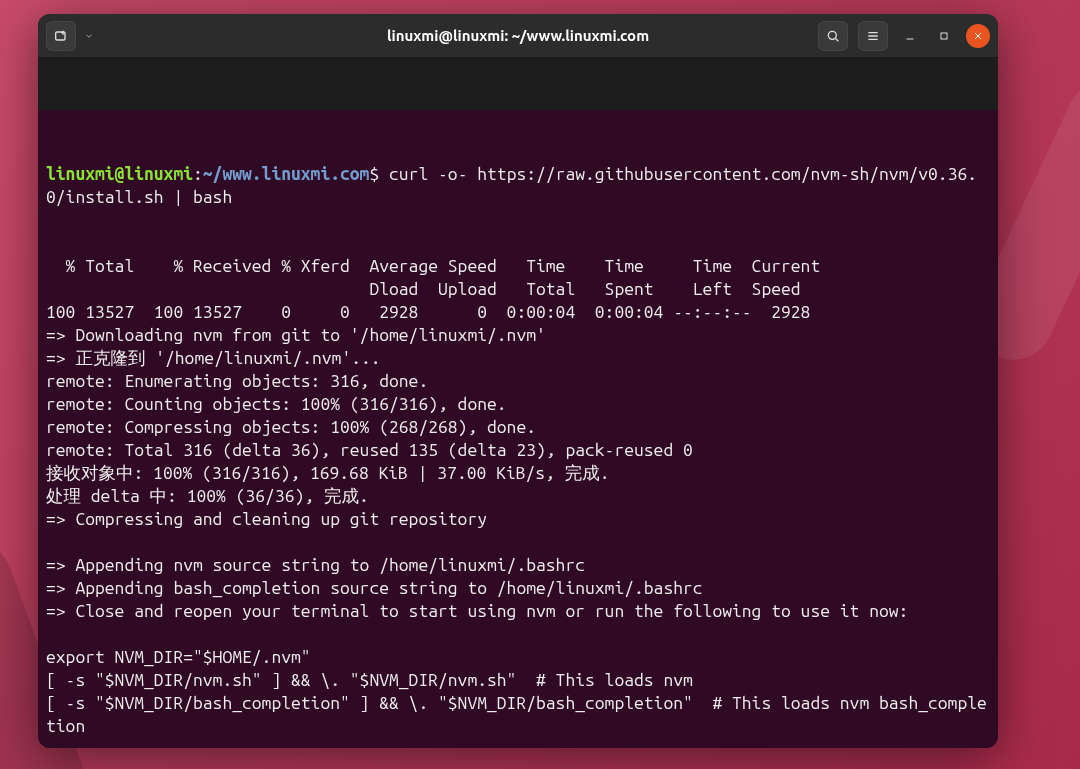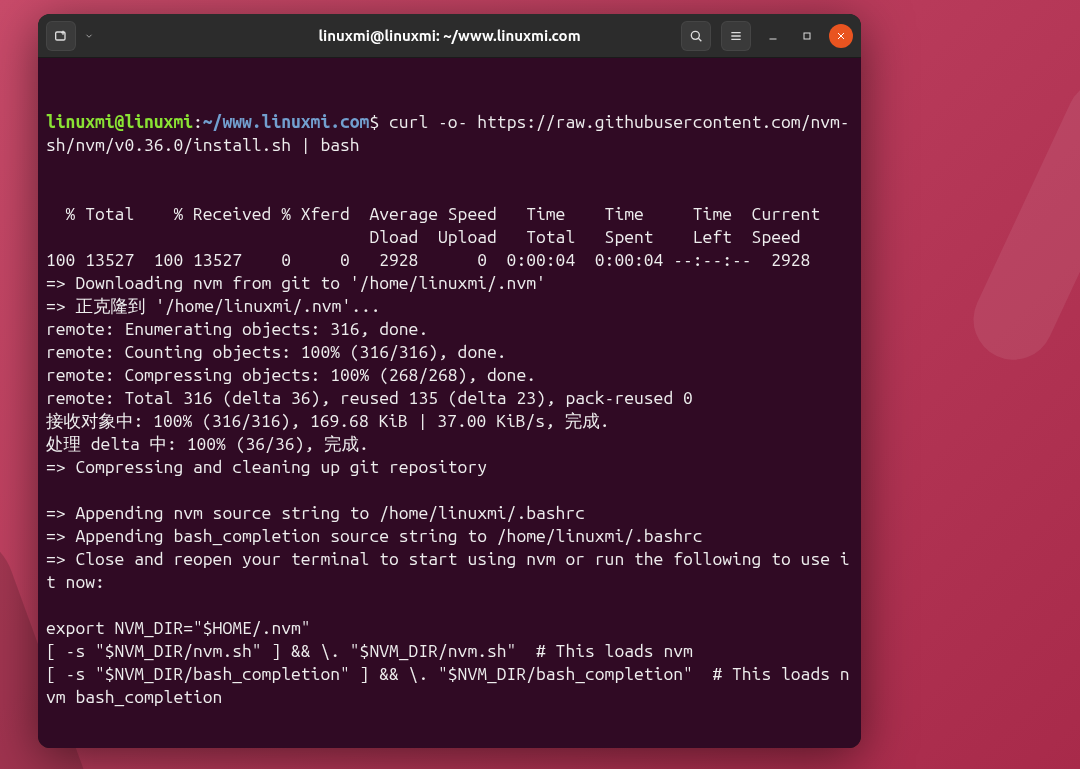--- a/index.html
+++ b/index.html
@@ -17,28 +17,29 @@
     background: rgba(255,255,255,0.08);
     pointer-events: none;
   }
   .bg-shape.s1 { left: 1020px; top: 70px; width: 80px; height: 300px; transform: rotate(25deg); border-radius: 40px; }
   .bg-shape.s2 { left: -40px; top: 520px; width: 120px; height: 500px; transform: rotate(-20deg); border-radius: 60px; background: rgba(0,0,0,0.15); }
 
   .window {
     position: absolute;
     left: 38px;
     top: 14px;
-    width: 823px;
+    width: 960px;
     height: 734px;
     background: #1d1d1d;
     border-radius: 12px;
     box-shadow: 0 10px 50px rgba(0,0,0,0.5);
     display: flex;
     flex-direction: column;
     overflow: hidden;
+    gap: 36px;
   }
 
   .titlebar {
     height: 44px;
     background: #2c2c2c;
     border-bottom: 1px solid #1a1a1a;
     display: flex;
     align-items: center;
     padding: 0 8px;
     color: #f5f5f5;
@@ -81,20 +82,21 @@
     flex: 1;
     background: #300a24;
     padding: 6px 8px 8px 8px;
     overflow: hidden;
     font-size: 17.5px;
     line-height: 23px;
     color: #eeeeee;
     white-space: pre;
     position: relative;
     font-family: "Ubuntu Mono","DejaVu Sans Mono","Liberation Mono",monospace;
+    margin-top: 16px;
   }
   .terminal .line { white-space: pre-wrap; word-break: break-all; }
   .user { color: #8ae234; font-weight: bold; }
   .path { color: #729fcf; font-weight: bold; }
   .dollar { color: #eeeeee; }
   .cmd { color: #eeeeee; }
   .cursor {
     display: inline-block;
     width: 10px; height: 20px;
     background: #eeeeee;

